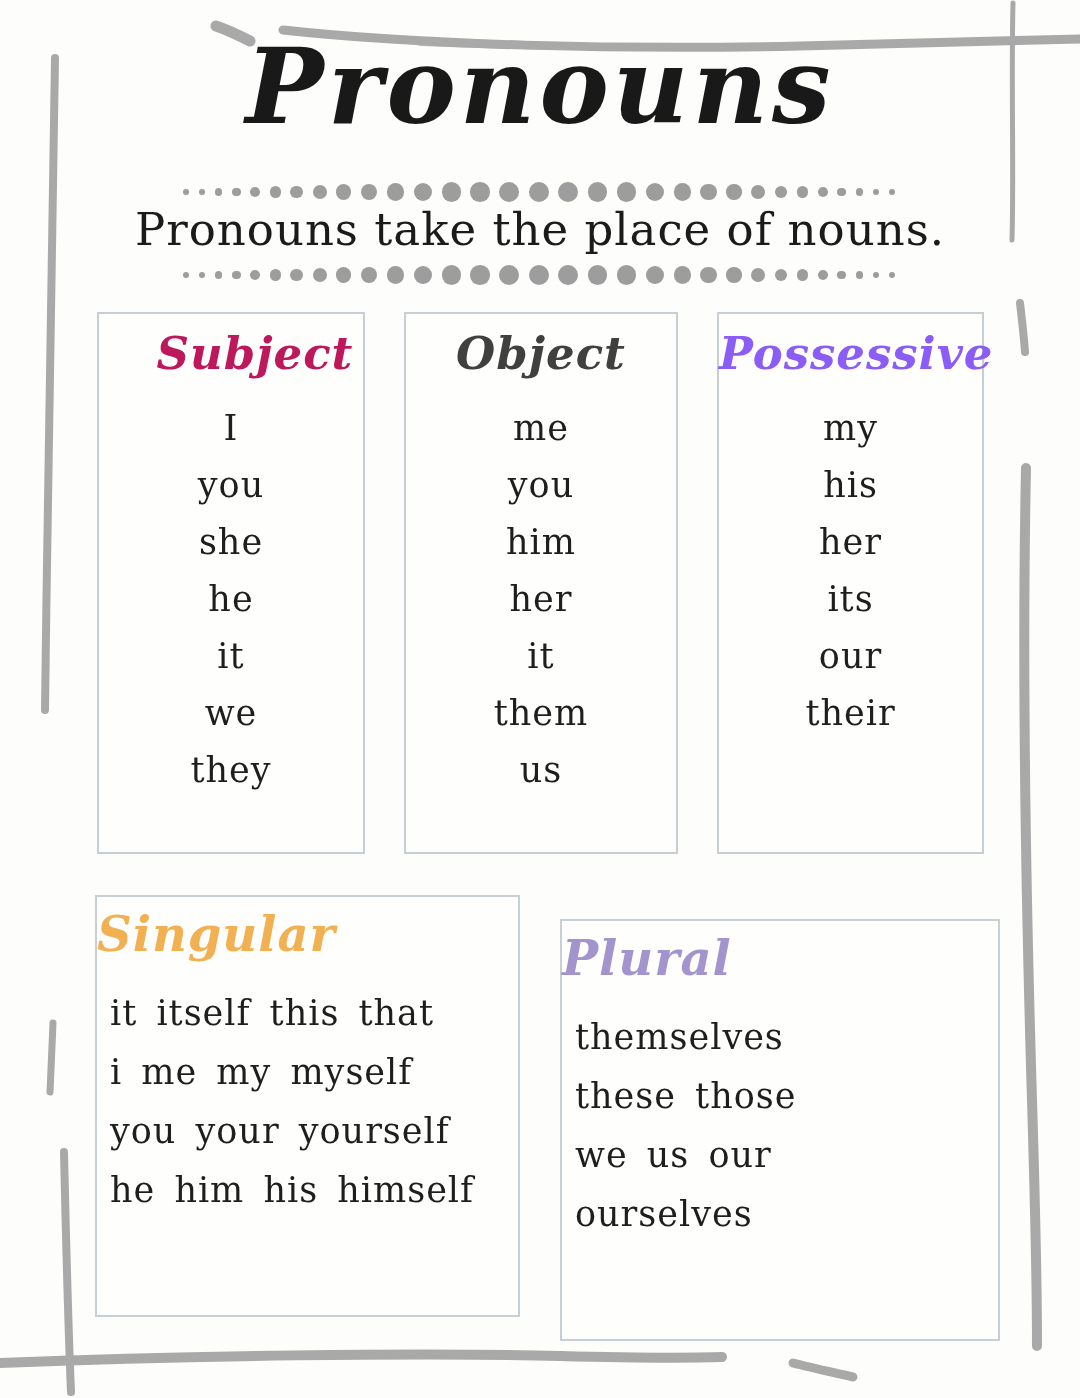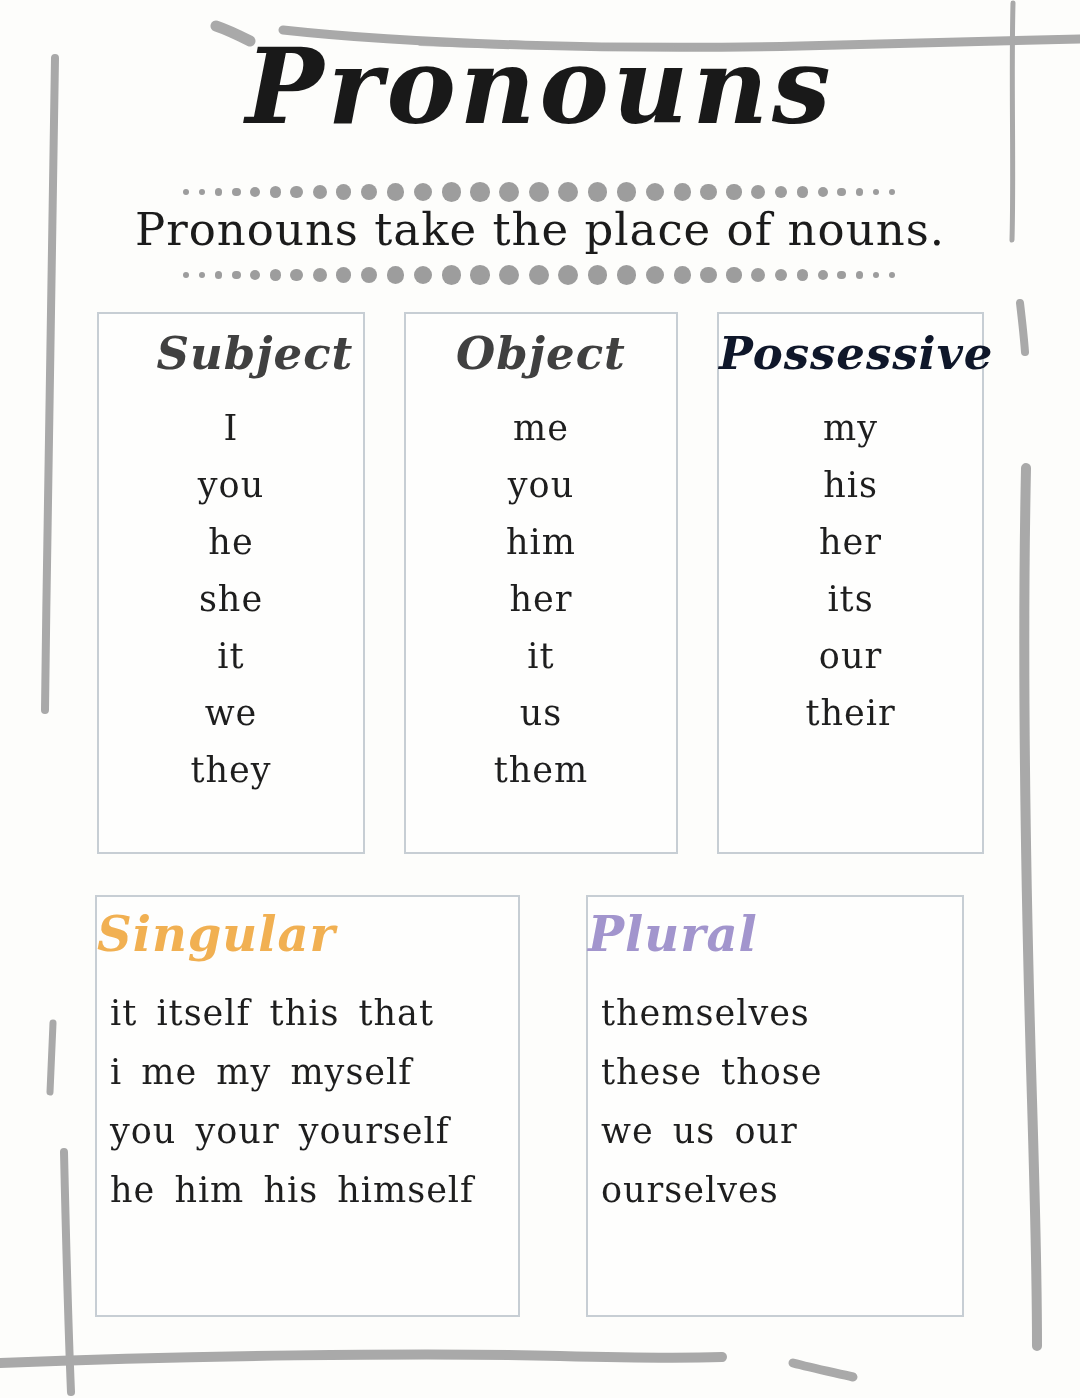--- a/index.html
+++ b/index.html
@@ -68,21 +68,21 @@
 
   
   .gbox{
     position:absolute;top:895px;height:422px;
     border:2px solid #c7ced4;
     background:#fefefd;
     box-sizing:border-box;
     text-align:left;
   }
   .gbox-singular{left:95px;width:425px;}
-  .gbox-plural{left:586px;width:378px;}
+  .gbox-plural{left:560px;width:440px;margin-top:24px;}
   .gbox h2{
     margin:10px 0 0 0;
     font-style:italic;font-weight:700;
     font-size:48px;line-height:1.15;
     letter-spacing:1px;
   }
   .glines{margin-top:22px;padding-left:13px;}
   .gline{
     font-size:35px;line-height:59px;
     letter-spacing:1px;word-spacing:7px;
@@ -181,47 +181,47 @@
       <span class="dot" style="height: 12.7px; width: 12.7px;"></span>
       <span class="dot" style="height: 11.3px; width: 11.3px;"></span>
       <span class="dot" style="height: 10px; width: 10px;"></span>
       <span class="dot" style="height: 8.7px; width: 8.7px;"></span>
       <span class="dot" style="height: 7.6px; width: 7.6px;"></span>
       <span class="dot" style="height: 6.6px; width: 6.6px;"></span>
       <span class="dot" style="height: 6px; width: 6px;"></span>
     </div>
 
   <div class="pbox pbox-subject">
-    <h2 style="color: #404040; padding-left: 48px;">Subject</h2>
+    <h2 style="color: #be185d; padding-left: 48px;">Subject</h2>
     <ul class="plist">
       <li>I</li>
       <li>you</li>
+      <li>she</li>
       <li>he</li>
-      <li>she</li>
       <li>it</li>
       <li>we</li>
       <li>they</li>
     </ul>
   </div>
 
   <div class="pbox pbox-object">
     <h2 style="color: #404040;">Object</h2>
     <ul class="plist">
       <li>me</li>
       <li>you</li>
       <li>him</li>
       <li>her</li>
       <li>it</li>
+      <li>them</li>
       <li>us</li>
-      <li>them</li>
     </ul>
   </div>
 
   <div class="pbox pbox-possessive">
-    <h2 style="color: #0f172a;">Possessive</h2>
+    <h2 style="color: #8b5cf6;">Possessive</h2>
     <ul class="plist">
       <li>my</li>
       <li>his</li>
       <li>her</li>
       <li>its</li>
       <li>our</li>
       <li>their</li>
     </ul>
   </div>
 

